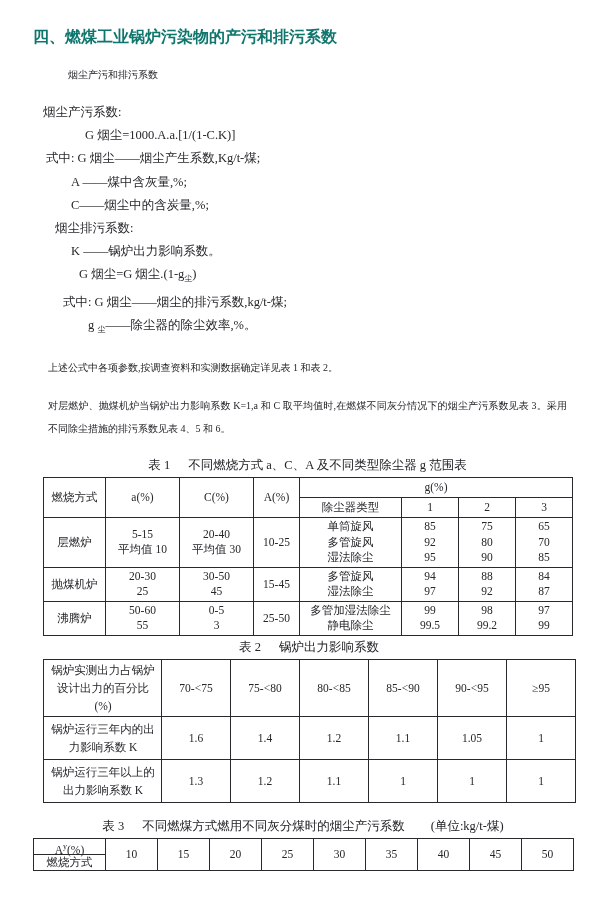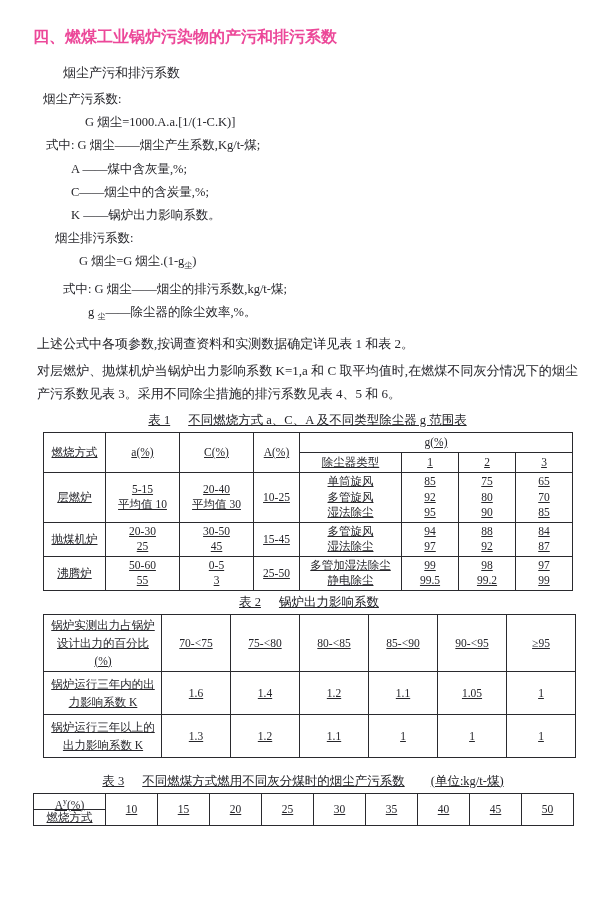--- a/index.html
+++ b/index.html
@@ -9,40 +9,40 @@
     background:#ffffff;
     font-family:"Liberation Serif","DejaVu Serif",serif;
     color:#26262b;
     box-sizing:border-box;
     padding:26px 30px 0 33px;
     overflow:hidden;
   }
   h1.title{
     font-size:16px;
     font-weight:bold;
-    color:#ec4899;
+    color:#0f766e;
     margin:0 0 13px 0;
     line-height:22px;
     font-family:"Liberation Sans","DejaVu Sans",sans-serif;
   }
-  p{margin:4px;font-size:13px;line-height:23px;}
+  p{margin:15px;font-size:10px;line-height:23px;}
   .ind{text-indent:2em;}
   .just{text-align:justify;}
   .fline{font-size:12.5px;line-height:23.2px;white-space:nowrap;}
   .i04{padding-left:10px;}
   .i52{padding-left:52px;}
   .i12{padding-left:13px;}
   .i38{padding-left:38px;}
   .i22{padding-left:22px;}
   .i46{padding-left:46px;}
   .i30{padding-left:30px;}
   .i55{padding-left:55px;}
   .sub{font-size:8px;vertical-align:-3px;}
   .sup{font-size:8px;vertical-align:5px;}
-  .tblwrap{box-sizing:border-box;text-decoration:underline;}
+  .tblwrap{box-sizing:border-box;}
   .w1{width:529px;margin-left:10px;margin-top:5px;}
   .w2{width:532px;margin-left:10px;margin-top:1px;}
   .w3{width:540px;margin-left:0px;margin-top:13px;}
   .caption{
     text-align:center;font-size:12.5px;line-height:20px;margin-bottom:2px;color:#222227;
   }
   .captext{margin-left:18px;}
   .capunit{margin-left:26px;}
   table.tbl{
     border-collapse:collapse;table-layout:fixed;
@@ -77,23 +77,23 @@
 
   <h1 class="title">四、燃煤工业锅炉污染物的产污和排污系数</h1>
 
   <p class="ind">烟尘产污和排污系数</p>
 
   <div class="fline i04">烟尘产污系数:</div>
   <div class="fline i52">G 烟尘=1000.A.a.[1/(1-C.K)]</div>
   <div class="fline i12">式中: G 烟尘——烟尘产生系数,Kg/t-煤;</div>
   <div class="fline i38">A ——煤中含灰量,%;</div>
   <div class="fline i38">C——烟尘中的含炭量,%;</div>
+  <div class="fline i22">烟尘排污系数:</div>
+
   <div class="fline i38">K ——锅炉出力影响系数。</div>
-
-  <div class="fline i22">烟尘排污系数:</div>
   <div class="fline i46"><span>G 烟尘=G 烟尘.(1-g</span><span class="sub">尘</span><span>)</span></div>
   <div class="fline i30">式中: G 烟尘——烟尘的排污系数,kg/t-煤;</div>
   <div class="fline i55"><span>g </span><span class="sub">尘</span><span>——除尘器的除尘效率,%。</span></div>
 
   <p class="just">上述公式中各项参数,按调查资料和实测数据确定详见表 1 和表 2。</p>
   <p class="just">对层燃炉、抛煤机炉当锅炉出力影响系数 K=1,a 和 C 取平均值时,在燃煤不同灰分情况下的烟尘产污系数见表 3。采用不同除尘措施的排污系数见表 4、5 和 6。</p>
 
   <div class="tblwrap w1">
     <div class="caption"><span>表 1</span><span class="captext">不同燃烧方式 a、C、A 及不同类型除尘器 g 范围表</span></div>
     <table class="tbl t1">

